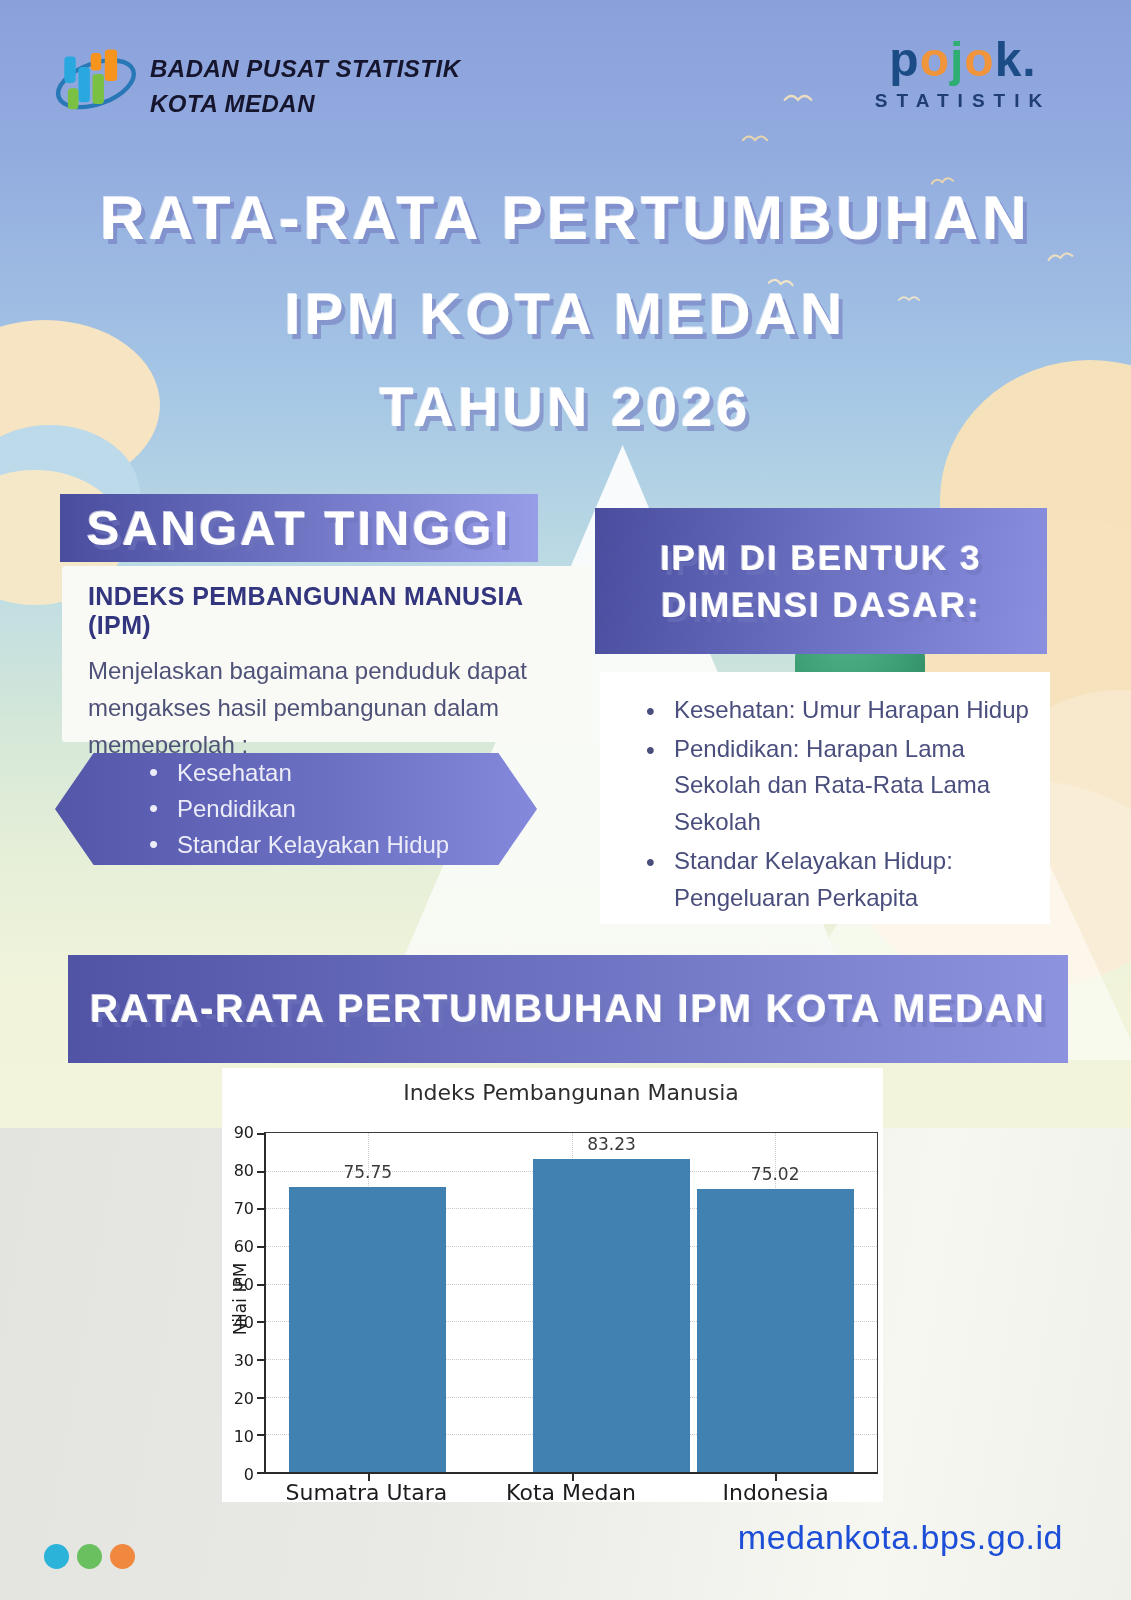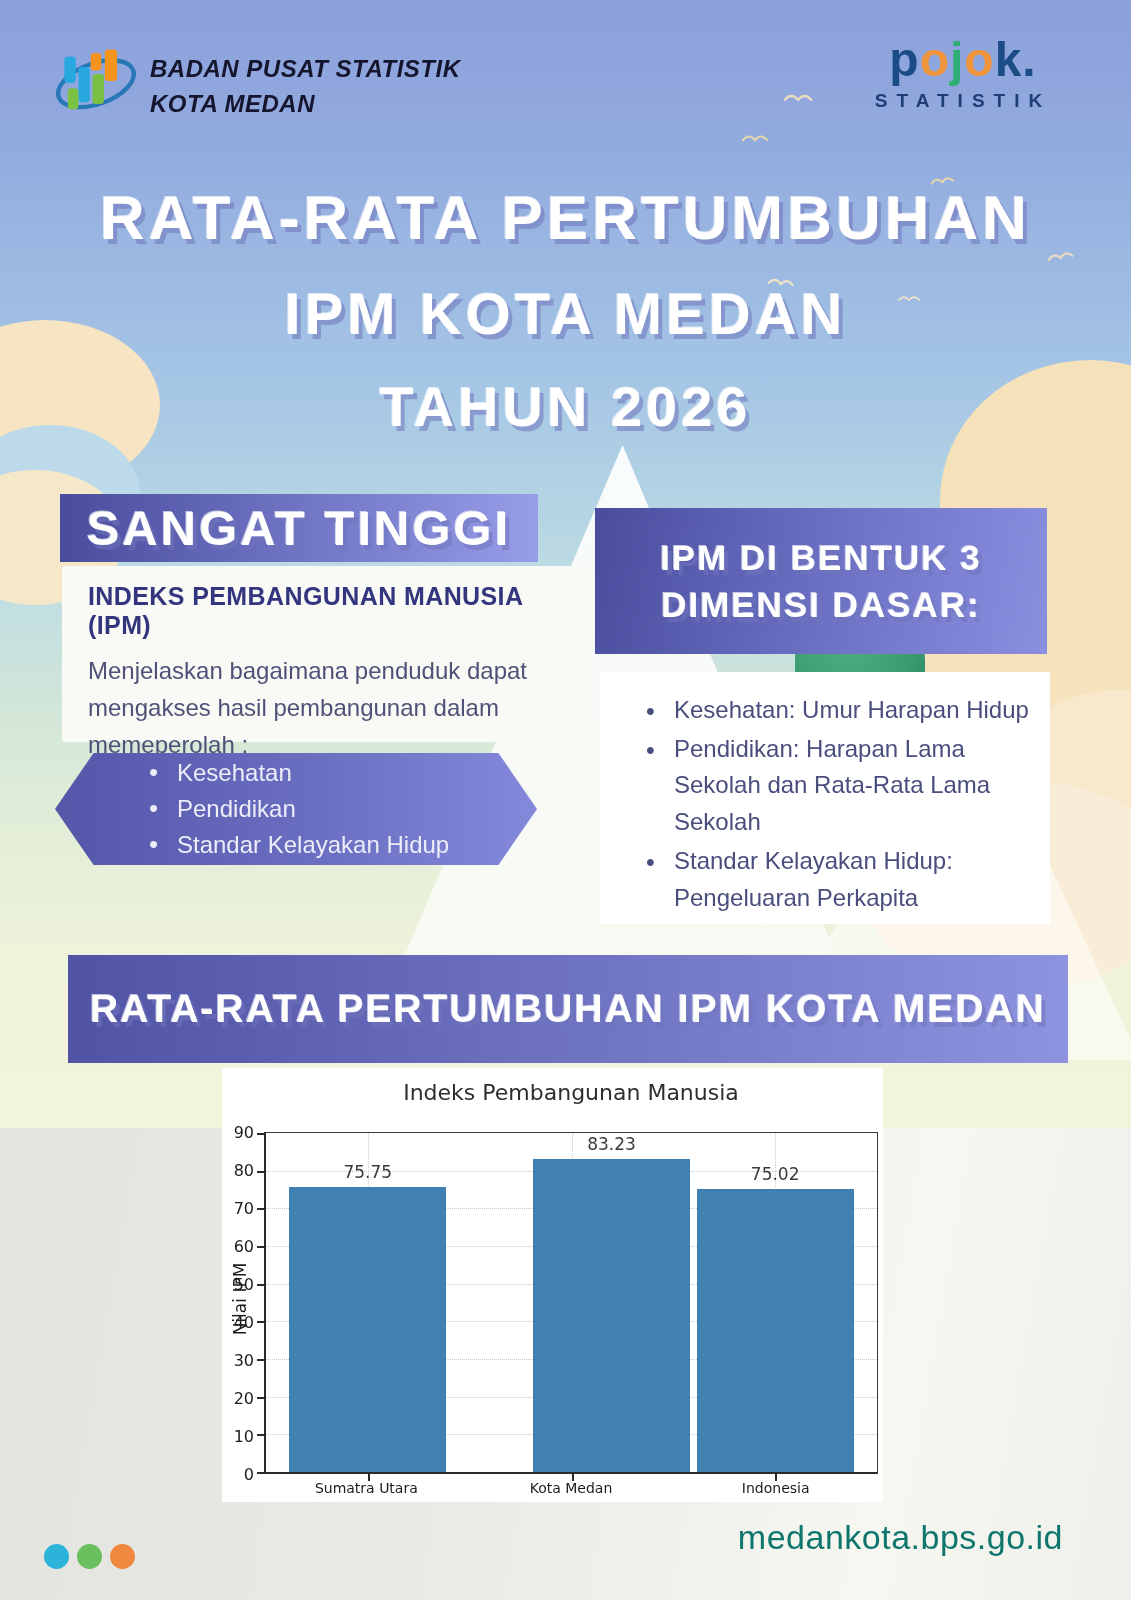--- a/index.html
+++ b/index.html
@@ -83,28 +83,28 @@
   .h-grid{position:absolute;left:0;right:0;border-top:1.5px dotted #c9c9c9;}
   .v-grid{position:absolute;top:0;bottom:0;border-left:1.5px dotted #c9c9c9;}
   .bar{position:absolute;bottom:0;}
   .bar-value{position:absolute;bottom:100%;left:0;right:0;text-align:center;margin-bottom:5px;
     font-size:17px;color:#3a3a3a;}
   .yticks{position:absolute;left:0;top:64px;width:34px;height:342px;}
   .y-tick{position:absolute;right:2px;transform:translateY(-50%);font-size:16px;}
   .y-tickmark{position:absolute;left:-9px;width:9px;border-top:2px solid #2a2a2a;}
   .x-tickmark{position:absolute;bottom:-9px;height:9px;border-left:2px solid #2a2a2a;}
   .xlabels{position:absolute;left:42px;top:412px;width:614px;height:22px;}
-  .x-label{position:absolute;transform:translateX(-50%);font-size:14px;white-space:nowrap;}
+  .x-label{position:absolute;transform:translateX(-50%);font-size:22px;white-space:nowrap;}
   .ylabel{position:absolute;left:-62px;top:221px;width:160px;text-align:center;
     transform:rotate(-90deg);font-size:17px;color:#1c1c1c;}
   
   .footer-dots{position:absolute;left:44px;top:1544px;display:flex;gap:8px;z-index:5;}
   .dot{width:25px;height:25px;border-radius:50%;}
   .footer-url{position:absolute;right:68px;top:1518px;z-index:5;font-size:34px;
-    font-weight:500;color:#0f766e;letter-spacing:.5px;}
+    font-weight:500;color:#1d4ed8;letter-spacing:.5px;}
 </style>
 </head>
 <body>
 
 <div class="page">
 
   <div class="bg-sky"></div>
   <div class="bg-bottom"></div>
   <div class="cloud c1"></div>
   <div class="cloud c2"></div>

